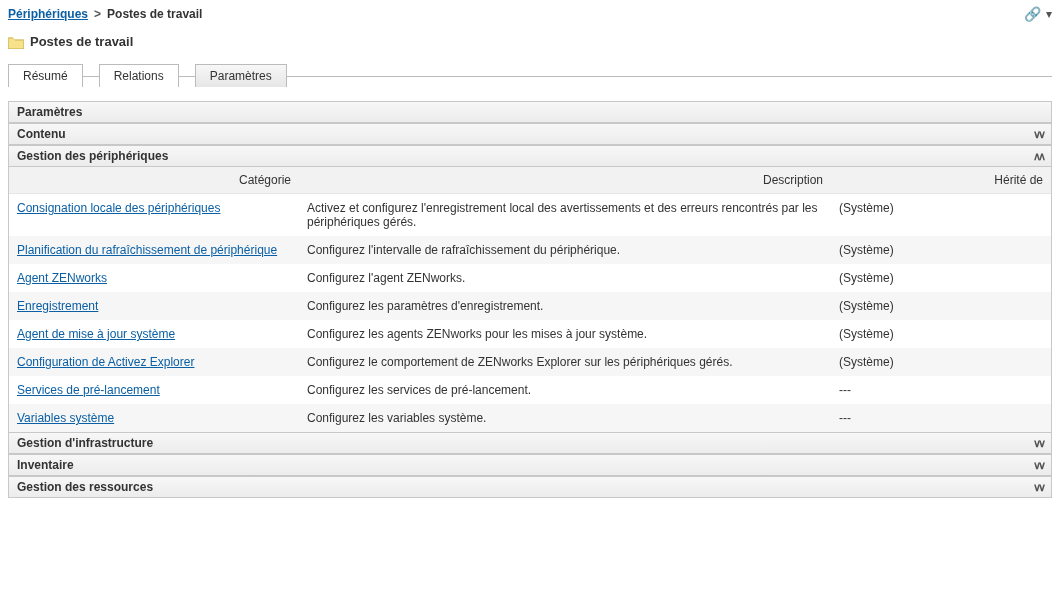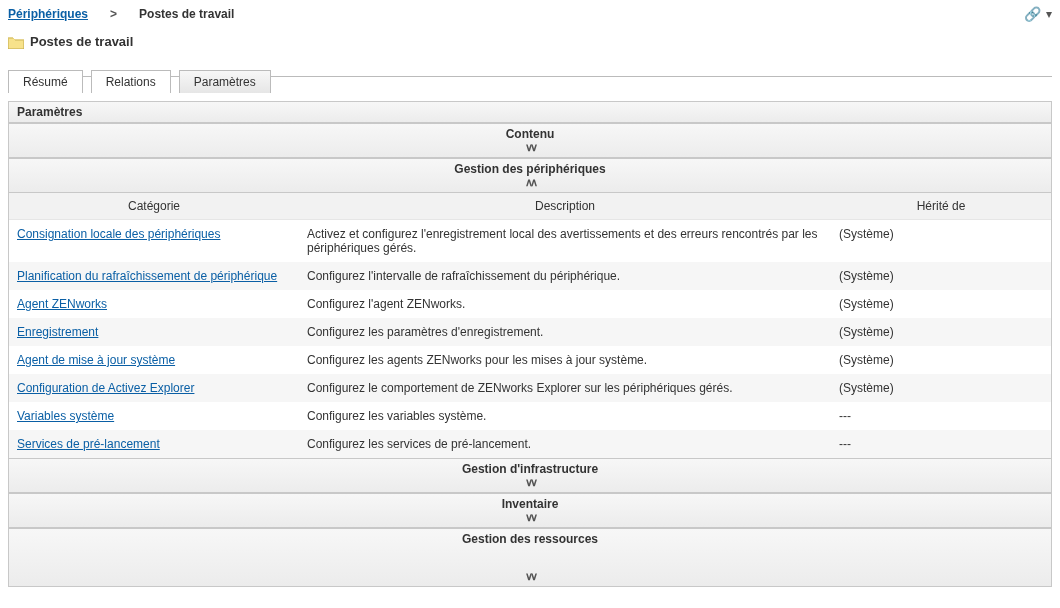--- a/index.html
+++ b/index.html
@@ -7,42 +7,42 @@
     margin: 0;
     font-family: Verdana, Arial, sans-serif;
     font-size: 12px;
     color: #333;
     background: #fff;
     padding: 6px 8px;
   }
   a { color: #0a5fa5; text-decoration: underline; cursor: pointer; }
 
   .topbar { display: flex; align-items: center; justify-content: space-between; margin-bottom: 12px; }
-  .breadcrumb { display: flex; align-items: flex-end; gap: 22px; }
+  .breadcrumb { display: flex; align-items: flex-end; gap: 6px; }
   .breadcrumb .crumb-link { font-weight: bold; }
   .breadcrumb .crumb-current { font-weight: bold; color: #333; }
   .breadcrumb .sep { font-weight: bold; color: #555; }
 
   .top-actions { display: flex; align-items: center; gap: 4px; color: #555; }
   .link-icon { font-size: 14px; }
 
   .page-title-row { display: flex; align-items: center; gap: 6px; margin: 10px 0 4px 0; }
   .page-title { font-weight: bold; font-size: 13px; }
   .folder-icon svg { vertical-align: middle; }
 
   .tabs { display: flex; border-bottom: 1px solid #bbb; }
   .tab {
     padding: 4px 14px;
     border: 1px solid #bbb;
     border-bottom: none;
     background: #fff;
     cursor: pointer;
-    margin-right: 8px;
+    margin-right: 16px;
     position: relative;
-    top: 17px;
+    top: 11px;
   }
   .tab.active {
     background: linear-gradient(#f7f7f7, #e6e6e6);
     font-weight: normal;
   }
 
   .panel {
     margin-top: 24px;
     border: 1px solid #c8c8c8;
   }
@@ -50,29 +50,29 @@
     display: flex;
     justify-content: space-between;
     align-items: center;
     padding: 3px 8px;
     font-weight: bold;
     background: linear-gradient(#f7f7f7, #ececec);
     border-bottom: 1px solid #c8c8c8;
     border-top: 1px solid #c8c8c8;
   }
   .panel-header { border-top: none; }
-  .section-header { cursor: pointer; flex-direction: column; }
+  .section-header { cursor: pointer; }
   .chevrons { font-size: 11px; color: #555; letter-spacing: -3px; }
 
   table.settings {
     width: 100%;
     border-collapse: collapse;
   }
   table.settings th {
-    text-align: center;
+    text-align: right;
     font-weight: normal;
     padding: 6px 8px;
     background: #f2f2f2;
     border-bottom: 1px solid #e6e6e6;
     color: #333;
   }
   table.settings td {
     padding: 7px 8px;
     vertical-align: top;
   }
@@ -160,27 +160,27 @@
           <td class="col-cat"><a>Agent de mise à jour système</a></td>
           <td>Configurez les agents ZENworks pour les mises à jour système.</td>
           <td class="col-inh">(Système)</td>
         </tr>
         <tr>
           <td class="col-cat"><a>Configuration de Activez Explorer</a></td>
           <td>Configurez le comportement de ZENworks Explorer sur les périphériques gérés.</td>
           <td class="col-inh">(Système)</td>
         </tr>
         <tr>
-          <td class="col-cat"><a>Variables système</a></td>
-          <td>Configurez les variables système.</td>
+          <td class="col-cat"><a>Services de pré-lancement</a></td>
+          <td>Configurez les services de pré-lancement.</td>
           <td class="col-inh">---</td>
         </tr>
         <tr>
-          <td class="col-cat"><a>Services de pré-lancement</a></td>
-          <td>Configurez les services de pré-lancement.</td>
+          <td class="col-cat"><a>Variables système</a></td>
+          <td>Configurez les variables système.</td>
           <td class="col-inh">---</td>
         </tr>
       </tbody>
   </table>
 
   <div class="section-header">
     <span>Gestion d'infrastructure</span>
     <span class="chevrons">∨∨</span>
   </div>
 

